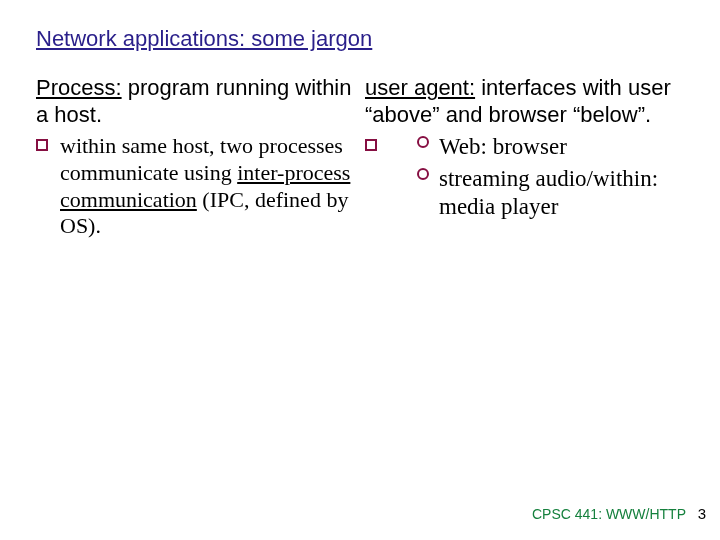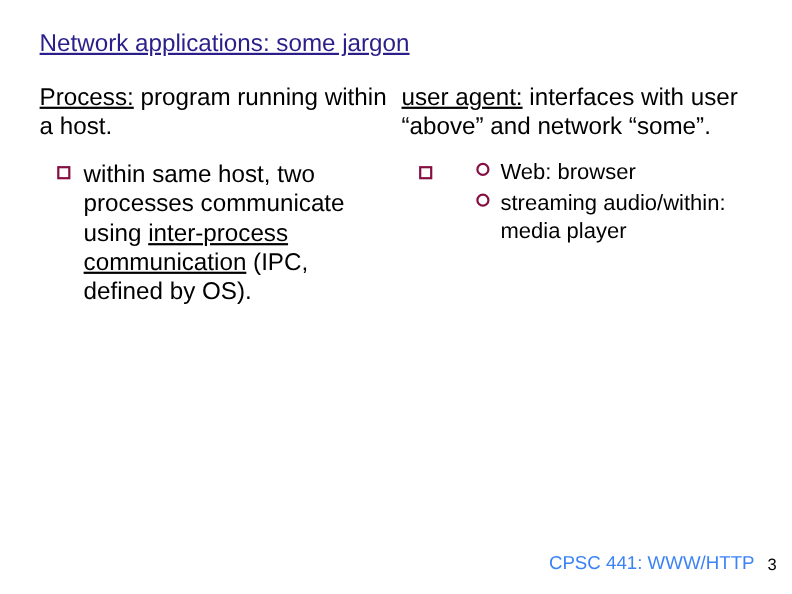--- a/index.html
+++ b/index.html
@@ -38,21 +38,22 @@
   }
   .para {
     margin: 0 0 4px 0;
   }
   .term {
     text-decoration: underline;
   }
   .bullets {
     list-style: none;
     padding: 0;
-    margin: 16px;
+    margin: 0;
+    font-family: Liberation Serif, serif;
   }
   .bullets > li {
     position: relative;
     padding-left: 24px;
     margin: 0 0 4px 0;
   }
   .sq-bullet::before {
     content: "";
     position: absolute;
     left: 0;
@@ -60,21 +61,21 @@
     width: 12px;
     height: 12px;
     border: 2px solid #860f42;
     box-sizing: border-box;
     background: #fff;
   }
   .subbullets {
     list-style: none;
     padding: 0;
     margin: 2px 0 0 28px;
-    font-size: 20px;
+    font-size: 23px;
   }
   .subbullets > li {
     position: relative;
     padding-left: 22px;
     margin: 0 0 4px 0;
   }
   .circ-bullet::before {
     content: "";
     position: absolute;
     left: 0;
@@ -83,22 +84,22 @@
     height: 12px;
     border: 2px solid #860f42;
     border-radius: 50%;
     box-sizing: border-box;
     background: #fff;
   }
   .footer {
     position: absolute;
     bottom: 18px;
     right: 34px;
-    font-size: 17px;
-    color: #3b82f6;
+    font-size: 14px;
+    color: #15803d;
   }
   .pagenum {
     position: absolute;
     bottom: 18px;
     right: 14px;
     font-size: 15px;
     color: #000;
     text-align: right;
     width: 16px;
   }
@@ -118,21 +119,21 @@
       </p>
       <ul class="bullets">
         <li class="sq-bullet">
           <span>within same host, two processes communicate using  </span><span class="term">inter-process communication</span><span> (IPC, defined by OS).</span>
         </li>
       </ul>
     </div>
 
     <div class="col">
       <p class="para">
-        <span class="term">user agent:</span><span> interfaces with user “above” and network “some”.</span>
+        <span class="term">user agent:</span><span> interfaces with user “above” and browser “below”.</span>
       </p>
       <ul class="bullets">
         <li class="sq-bullet">
           <ul class="subbullets">
             <li class="circ-bullet"><span>Web: browser</span></li>
             <li class="circ-bullet"><span>streaming audio/within: media player</span></li>
           </ul>
         </li>
       </ul>
     </div>

